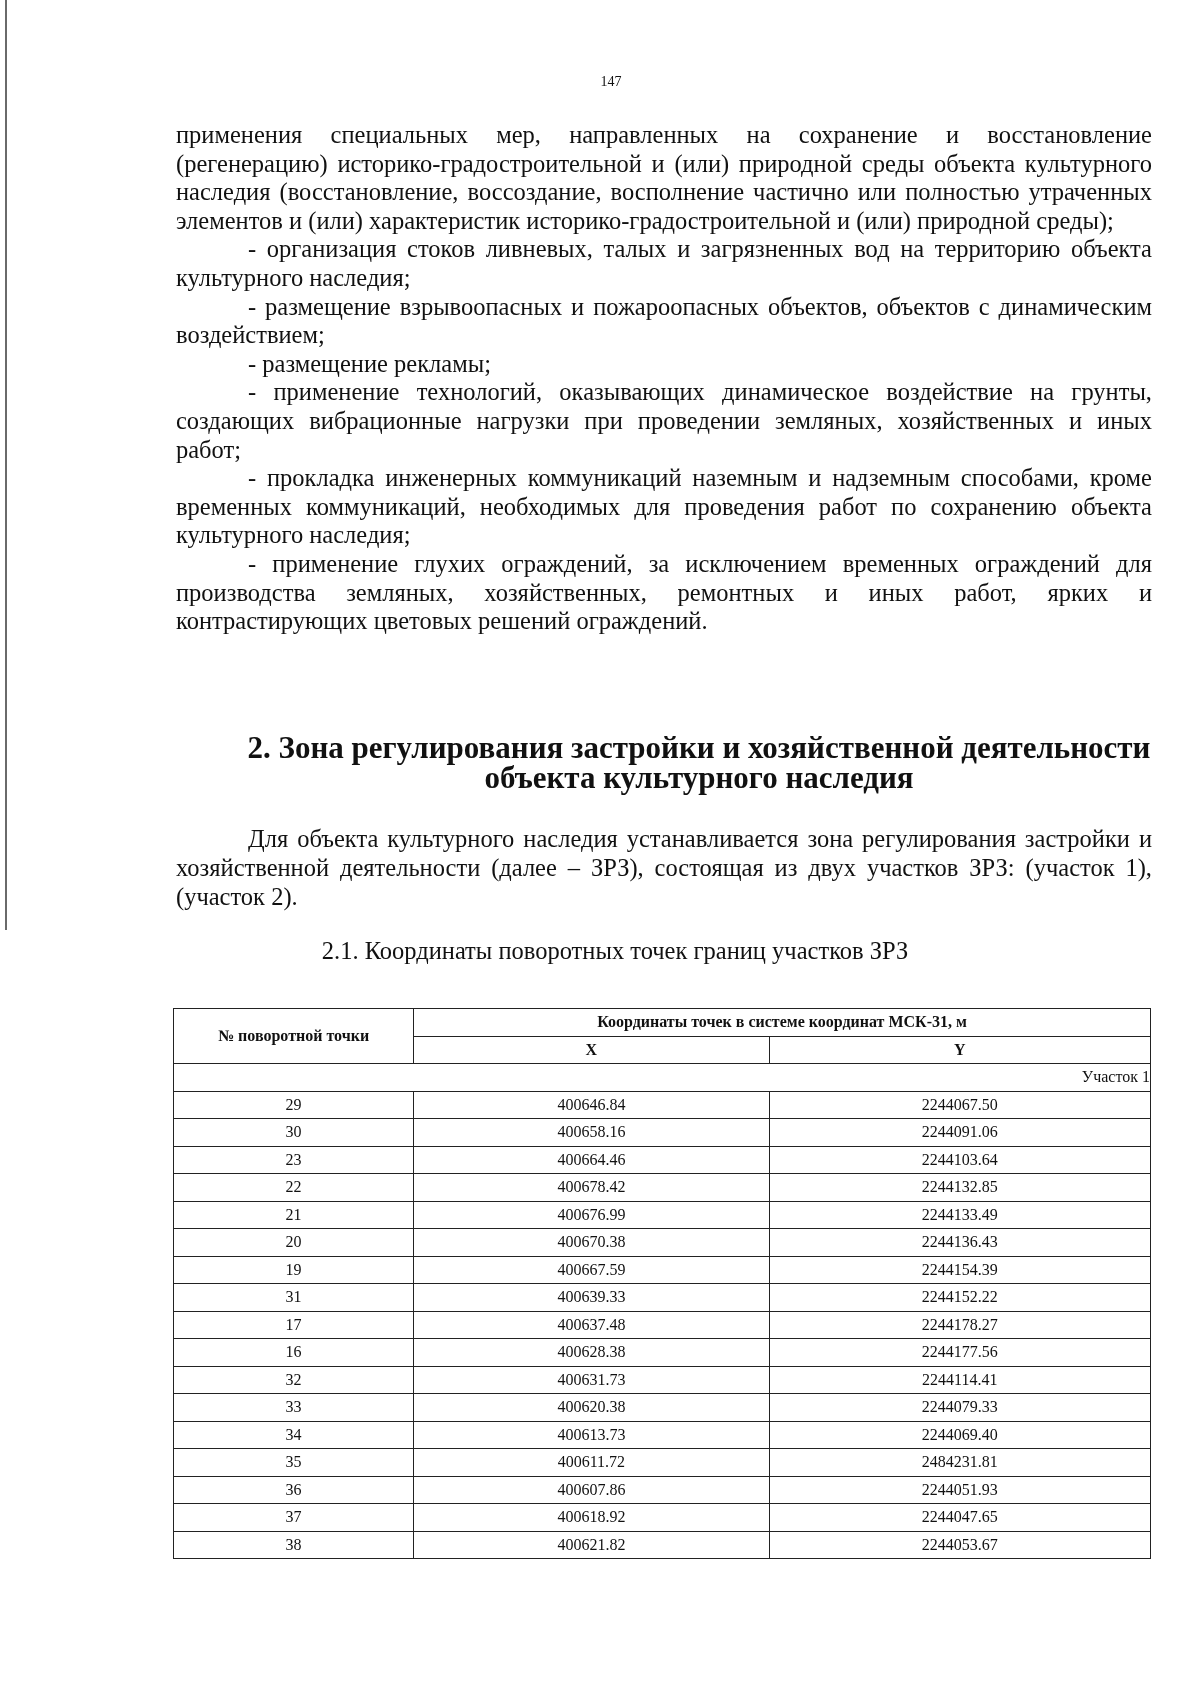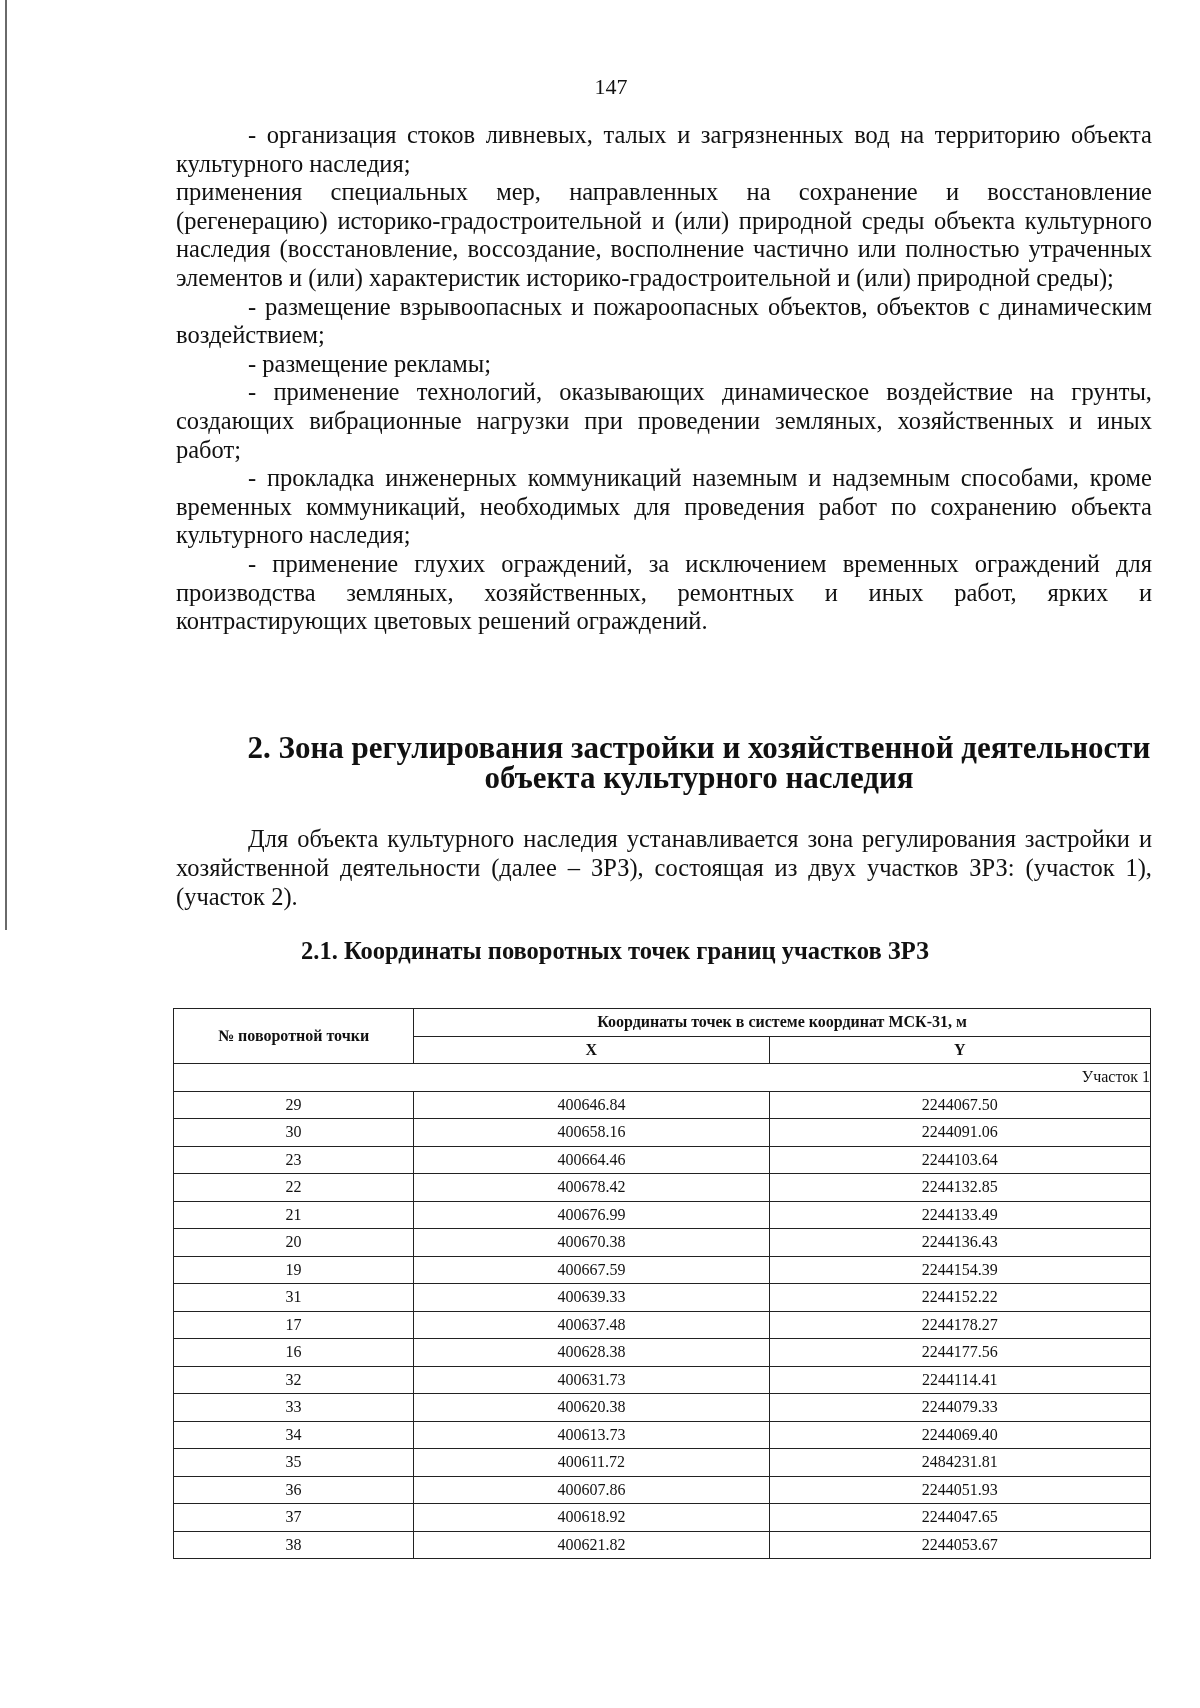--- a/index.html
+++ b/index.html
@@ -22,21 +22,21 @@
       width: 2px;
       height: 930px;
       background: #6a6a6a;
     }
     .page-number {
       position: absolute;
       top: 74px;
       left: 0;
       width: 1200px;
       text-align: center;
-      font-size: 22px;
+      font-size: 14px;
       padding-left: 22px;
       box-sizing: border-box;
     }
     .body-text {
       position: absolute;
       left: 176px;
       width: 976px;
       top: 121px;
       font-size: 24.5px;
       line-height: 28.6px;
@@ -67,21 +67,21 @@
       top: 824px;
       font-size: 24.5px;
       line-height: 29px;
     }
     .table-title {
       position: absolute;
       top: 937px;
       left: 0;
       width: 1200px;
       text-align: center;
-      font-weight: bold;
+      font-weight: normal;
       font-size: 24.5px;
       padding-left: 30px;
       box-sizing: border-box;
     }
     table.coords {
       position: absolute;
       left: 173px;
       top: 1008px;
       width: 978px;
       border-collapse: collapse;
@@ -108,22 +108,22 @@
     .h-row-2 th { height: 27px; }
   </style>
 </head>
 <body>
 
 <div class="scan-edge"></div>
 
 <div class="page-number">147</div>
 
 <div class="body-text">
+  <p class="para">применения специальных мер, направленных на сохранение и восстановление (регенерацию) историко-градостроительной и (или) природной среды объекта культурного наследия (восстановление, воссоздание, восполнение частично или полностью утраченных элементов и (или) характеристик историко-градостроительной и (или) природной среды);</p>
   <p class="para indent">- организация стоков ливневых, талых и загрязненных вод на территорию объекта культурного наследия;</p>
-  <p class="para">применения специальных мер, направленных на сохранение и восстановление (регенерацию) историко-градостроительной и (или) природной среды объекта культурного наследия (восстановление, воссоздание, восполнение частично или полностью утраченных элементов и (или) характеристик историко-градостроительной и (или) природной среды);</p>
   <p class="para indent">- размещение взрывоопасных и пожароопасных объектов, объектов с динамическим воздействием;</p>
   <p class="para indent">- размещение рекламы;</p>
   <p class="para indent">- применение технологий, оказывающих динамическое воздействие на грунты, создающих вибрационные нагрузки при проведении земляных, хозяйственных и иных работ;</p>
   <p class="para indent">- прокладка инженерных коммуникаций наземным и надземным способами, кроме временных коммуникаций, необходимых для проведения работ по сохранению объекта культурного наследия;</p>
   <p class="para indent">- применение глухих ограждений, за исключением временных ограждений для производства земляных, хозяйственных, ремонтных и иных работ, ярких и контрастирующих цветовых решений ограждений.</p>
 </div>
 
 <div class="heading-block">
   <div>2. Зона регулирования застройки и хозяйственной деятельности</div>
   <div>объекта культурного наследия</div>

